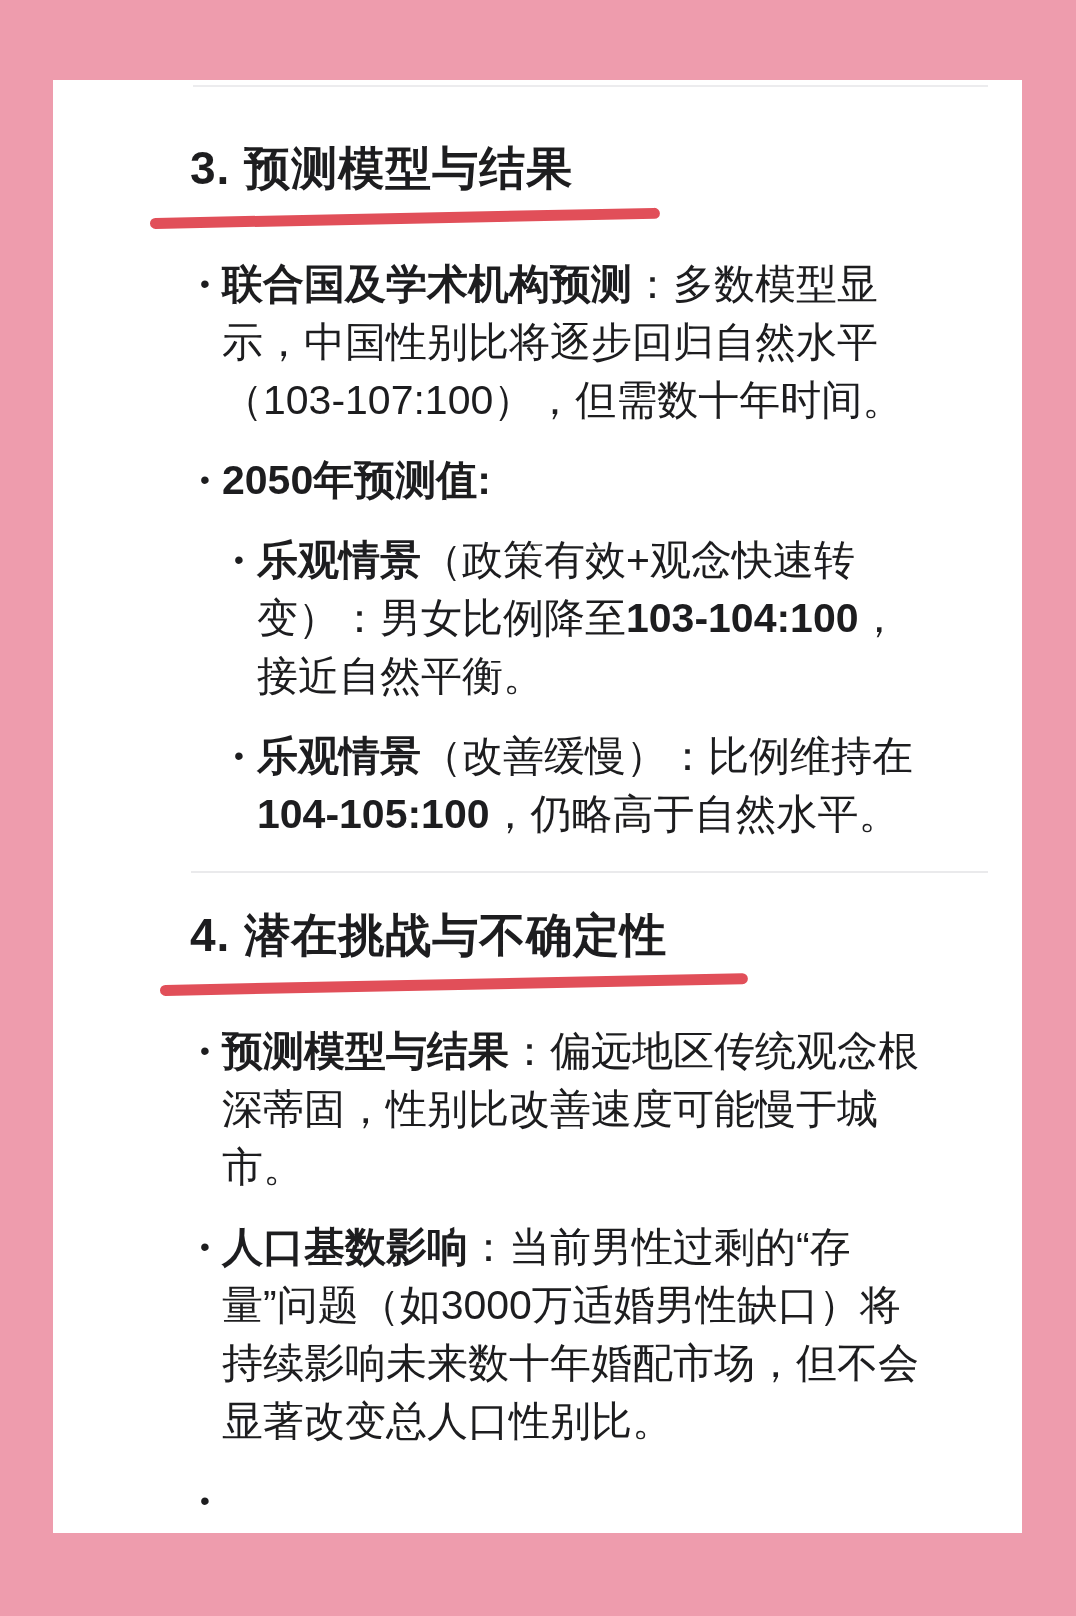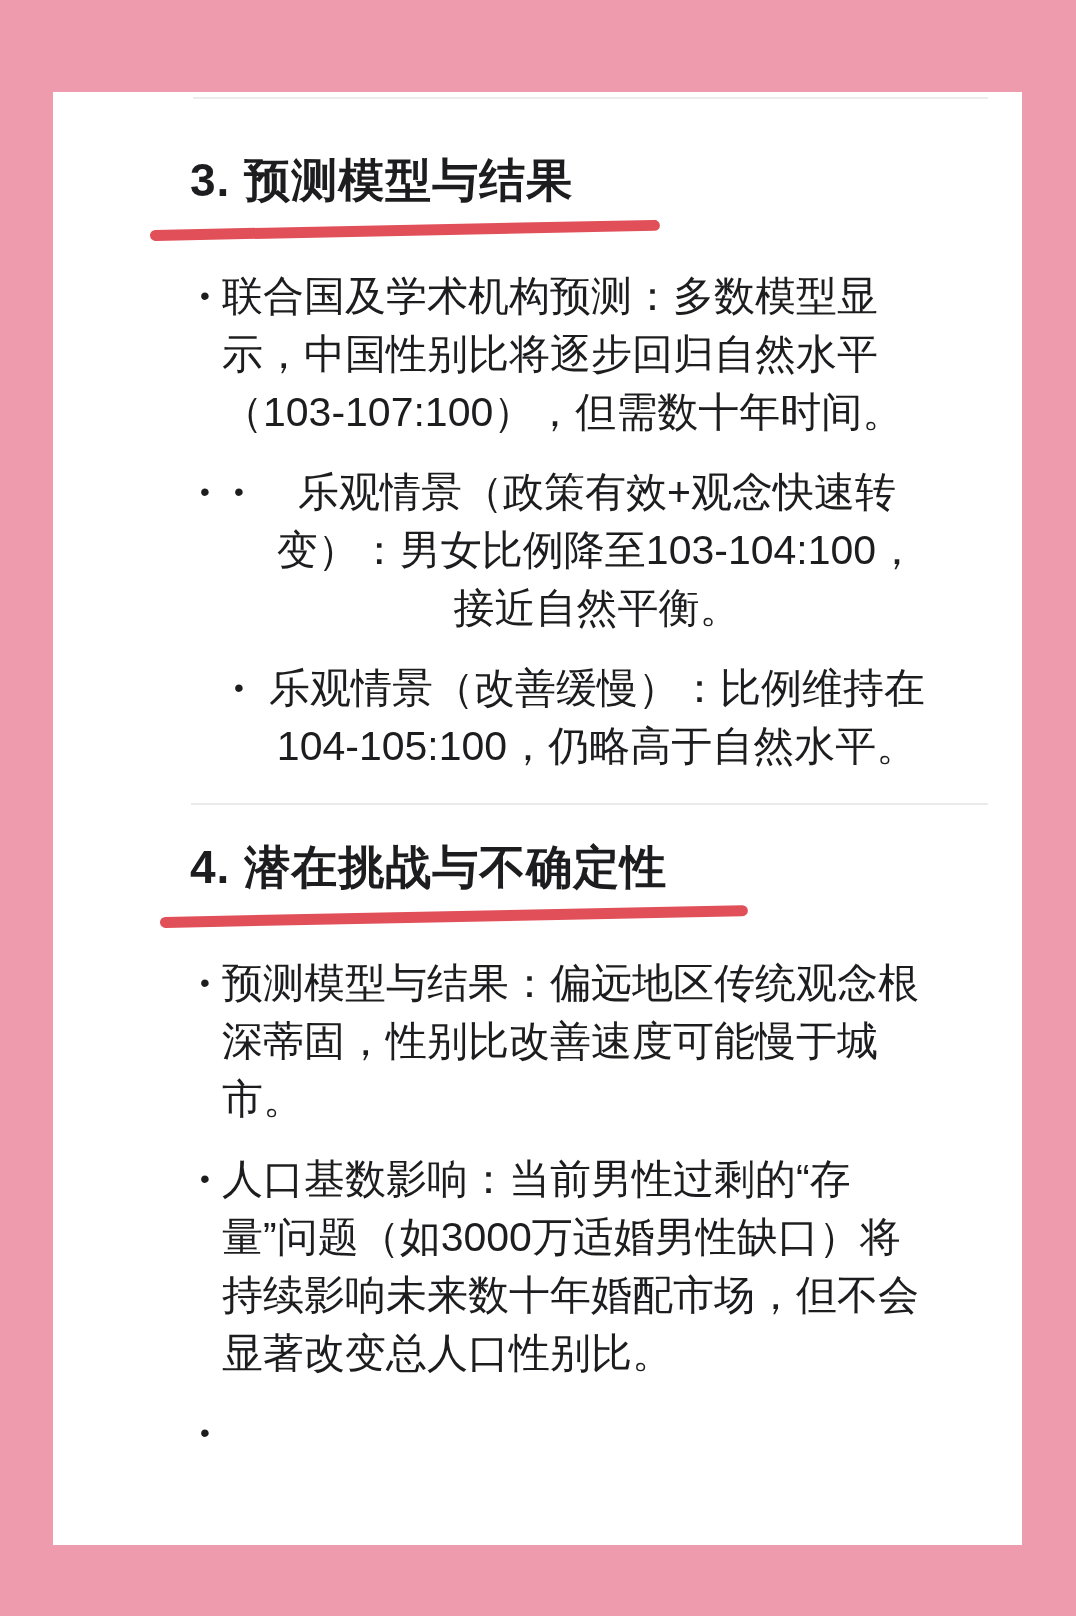--- a/index.html
+++ b/index.html
@@ -4,21 +4,21 @@
 <style>
   html,body { margin:0; padding:0; }
   body {
     width:1076px; height:1616px;
     background:#ee9cad;
     overflow:hidden;
     font-family:"Liberation Sans","DejaVu Sans",sans-serif;
     position:relative;
   }
   .card {
-    position:absolute; left:53px; top:92px;
+    position:absolute; left:53px; top:80px;
     width:969px; height:1453px;
     background:#ffffff;
   }
   .hairline {
     position:absolute; top:5px; left:140px;
     width:795px; height:2px; background:#ececee;
   }
   .heading {
     font-size:46px; font-weight:700; color:#1d1d1f;
     margin:0; letter-spacing:1px;
@@ -34,28 +34,28 @@
   #u4 { width:588px; margin:18px 0 0 107px; }
   .items { margin-top:26px; }
   .item {
     position:relative; margin-top:22px;
     color:#1d1d1f; font-size:41px; line-height:58px;
   }
   .itext { margin:0; text-align:left; }
   .lvl1 { padding-left:169px; }
   .lvl1 .itext { width:700px; }
   .lvl2 { padding-left:204px; }
-  .lvl2 .itext { width:680px;text-align:center; }
+  .lvl2 .itext { width:680px; }
   .marker {
     position:absolute; top:0;
     font-size:28px; line-height:58px; color:#1d1d1f;
   }
   .lvl1 > .marker { left:147px; }
   .lvl2 > .marker { left:181px; }
-  .itext strong { font-weight:400; }
+  .itext strong { font-weight:700; }
   .divider {
     height:2px; background:#eaeaec;
     margin:28px 0 0 138px; width:797px;
   }
 </style>
 </head>
 <body>
 
 <div class="card">
   <div class="hairline"></div>
@@ -65,20 +65,21 @@
 
   <div class="items">
 
     <div class="item lvl1">
       <span class="marker">•</span>
       <p class="itext"><strong>联合国及学术机构预测</strong><span>：多数模型显示，中国性别比将逐步回归自然水平（103-107:100），但需数十年时间。</span></p>
     </div>
 
     <div class="item lvl1">
       <span class="marker">•</span>
+      <p class="itext"><strong>2050年预测值:</strong></p>
     </div>
 
     <div class="item lvl2">
       <span class="marker">•</span>
       <p class="itext"><strong>乐观情景</strong><span>（政策有效+观念快速转变）：男女比例降至</span><strong>103-104:100</strong><span>，接近自然平衡。</span></p>
     </div>
 
     <div class="item lvl2">
       <span class="marker">•</span>
       <p class="itext"><strong>乐观情景</strong><span>（改善缓慢）：比例维持在</span><strong>104-105:100</strong><span>，仍略高于自然水平。</span></p>

